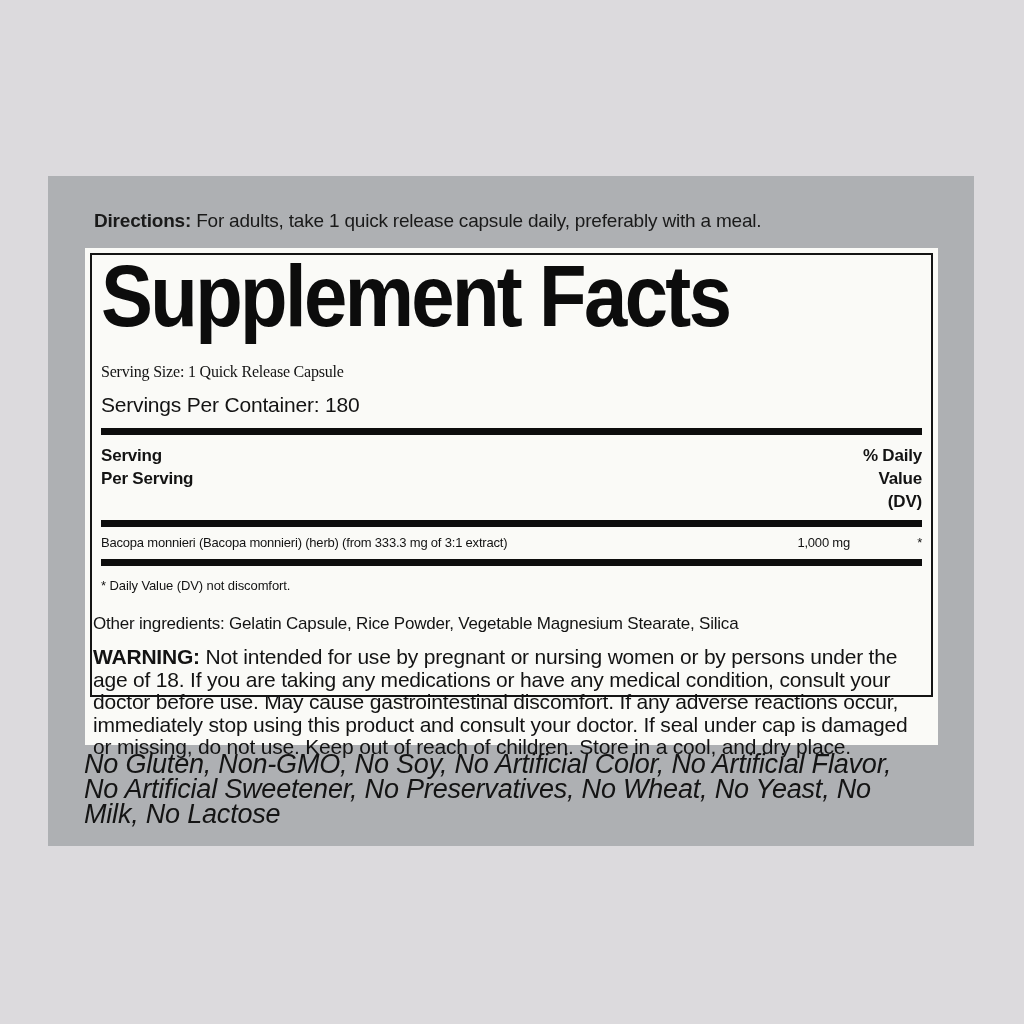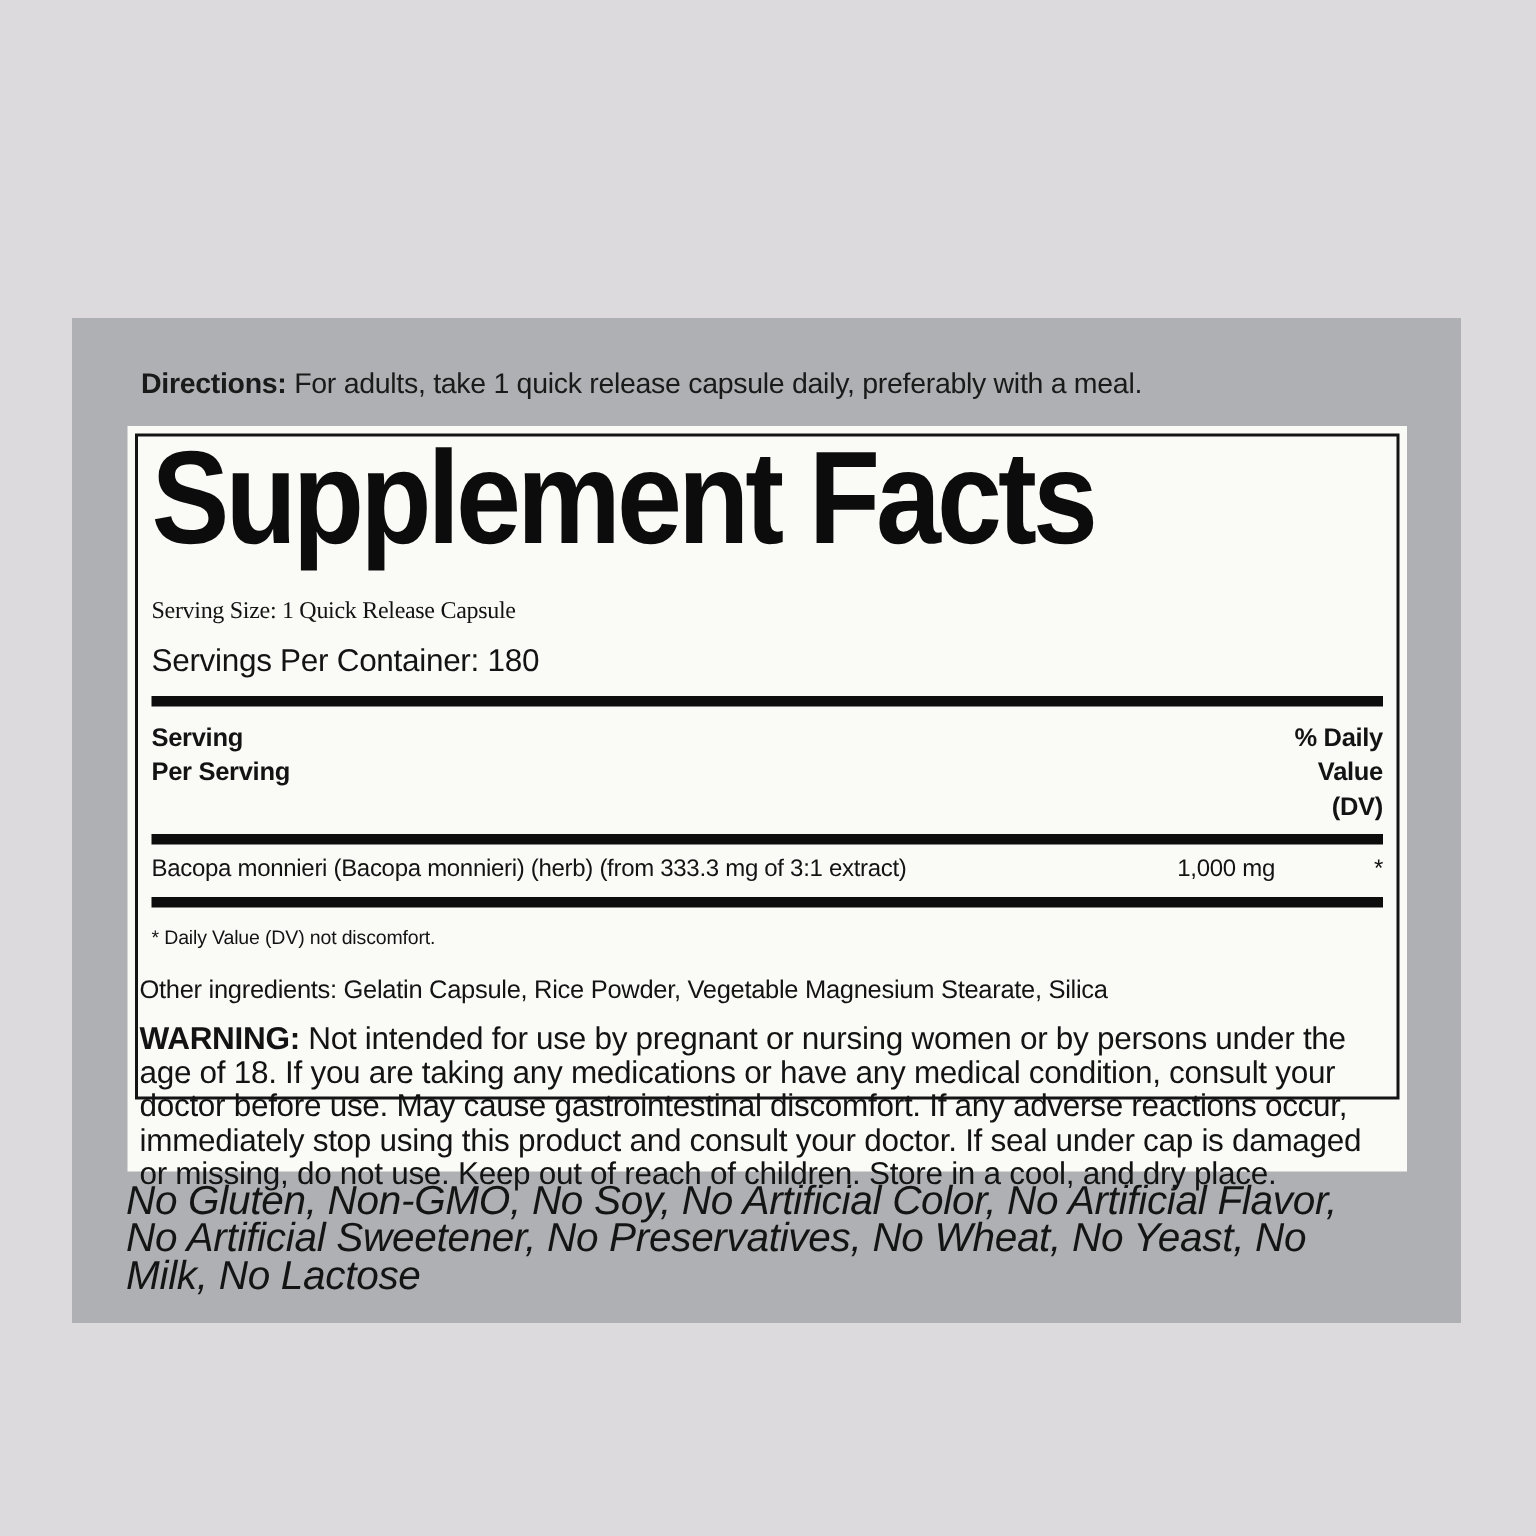--- a/index.html
+++ b/index.html
@@ -19,21 +19,20 @@
     overflow: hidden;
   }
   
   .panel {
     position: absolute;
     left: 48px;
     top: 176px;
     width: 926px;
     height: 670px;
     background: #aeb0b3;
-    margin-top: 36px;
   }
   
   .directions {
     position: absolute;
     left: 46px;
     top: 34px;
     font-size: 19px;
     letter-spacing: -0.2px;
     color: #1a1a1a;
     white-space: nowrap;
@@ -99,21 +98,21 @@
     font-size: 17px;
     font-weight: 700;
     line-height: 23px;
     letter-spacing: -0.2px;
   }
   .hdr-right { text-align: right; }
   .ing-row {
     display: flex;
     align-items: center;
     padding: 8px 0 9px 0;
-    font-size: 16px;
+    font-size: 13px;
     letter-spacing: -0.2px;
   }
   .ing-name { flex: 1 1 auto; }
   .ing-amount { flex: 0 0 auto; text-align: right; }
   .ing-dv { flex: 0 0 72px; text-align: right; }
   .footnote {
     margin-top: 12px;
     font-size: 13px;
     letter-spacing: -0.1px;
   }

